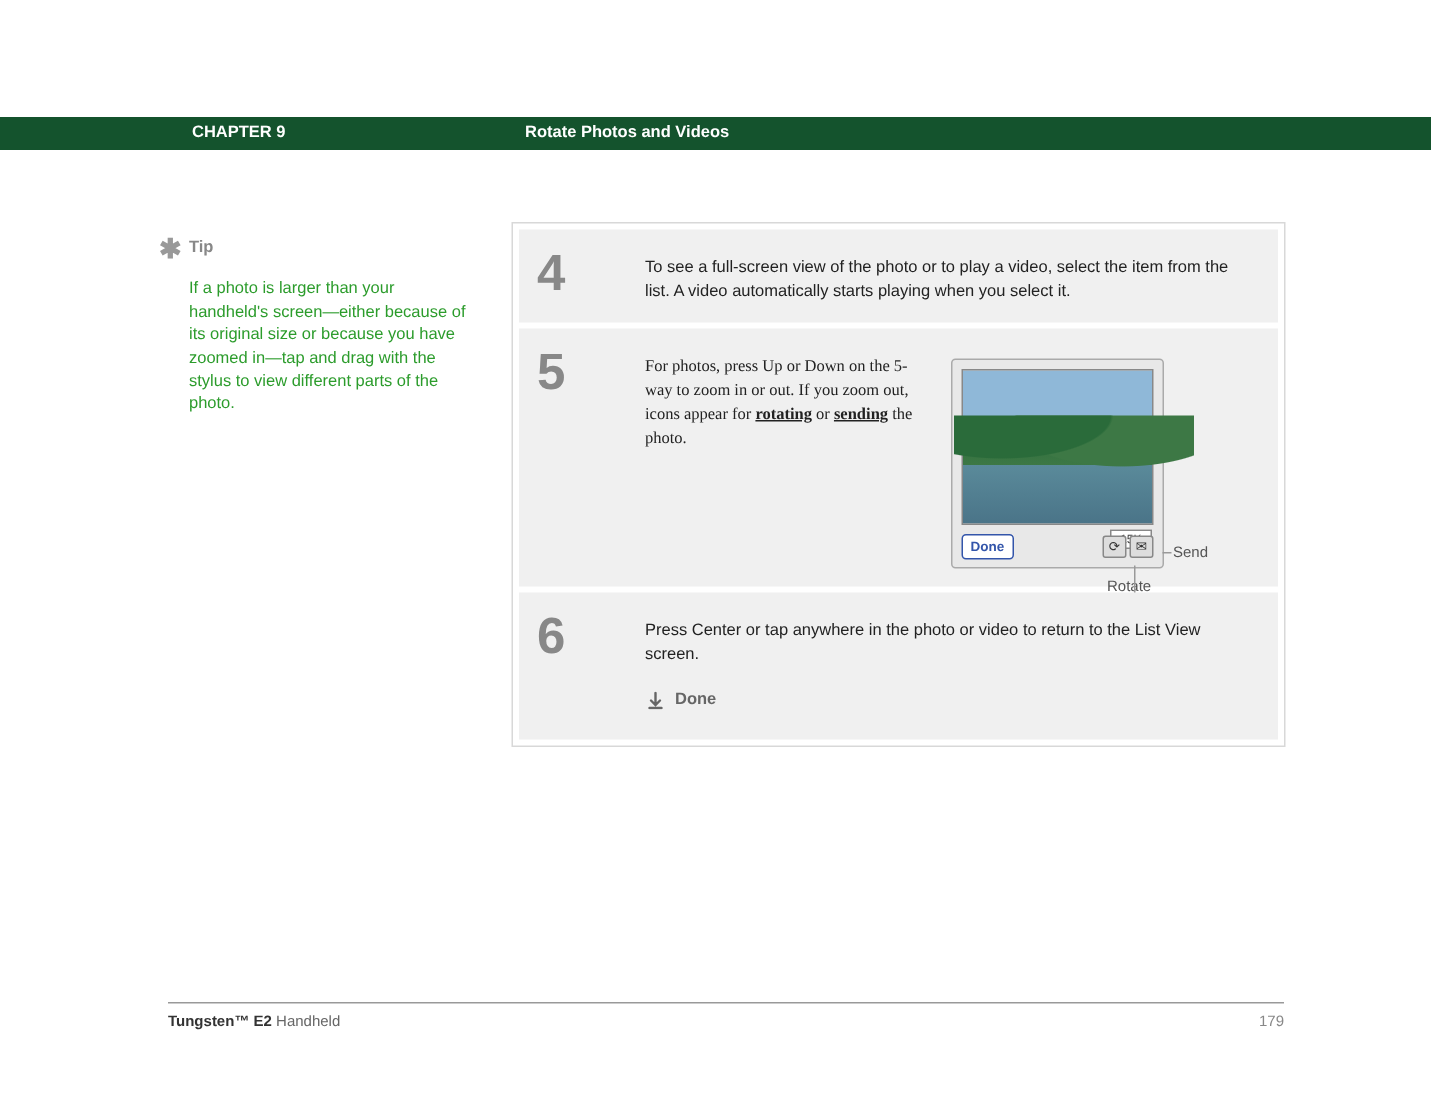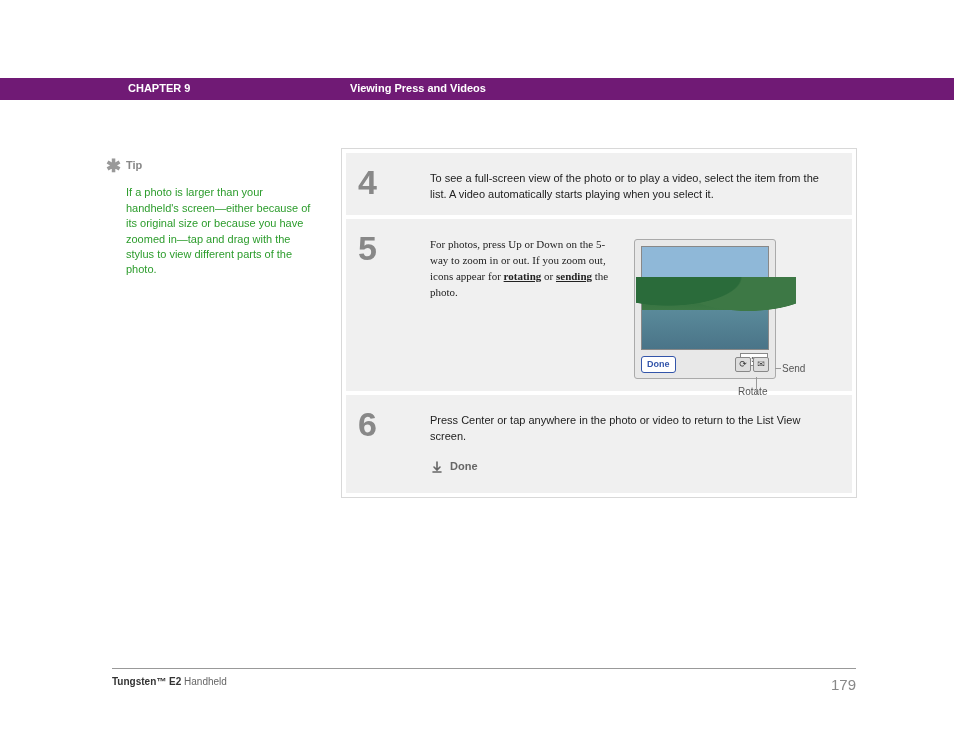--- a/index.html
+++ b/index.html
@@ -9,21 +9,21 @@
     width: 954px;
     height: 738px;
     position: relative;
   }
   .header-bar {
     position: absolute;
     top: 78px;
     left: 0;
     width: 954px;
     height: 22px;
-    background: #701a75;
+    background: #14532d;
     color: #fff;
     font-size: 11px;
     font-weight: bold;
   }
   .header-chapter {
     position: absolute;
     left: 128px;
     top: 4px;
   }
   .header-title {
@@ -199,31 +199,31 @@
     left: 112px;
     top: 676px;
     font-size: 10px;
     color: #666;
   }
   .footer-left b { color: #333; }
   .footer-page {
     position: absolute;
     right: 98px;
     top: 676px;
-    font-size: 15px;
+    font-size: 10px;
     color: #888;
     text-align: right;
   }
 </style>
 </head>
 <body>
 
 <div class="header-bar">
   <span class="header-chapter">CHAPTER 9</span>
-  <span class="header-title">Viewing Press and Videos</span>
+  <span class="header-title">Rotate Photos and Videos</span>
 </div>
 
 <div class="tip-block">
   <span class="tip-star">✱</span>
   <div class="tip-label">Tip</div>
   <div class="tip-text">If a photo is larger than your handheld's screen—either because of its original size or because you have zoomed in—tap and drag with the stylus to view different parts of the photo.</div>
 </div>
 
 <div class="steps-container">
 

